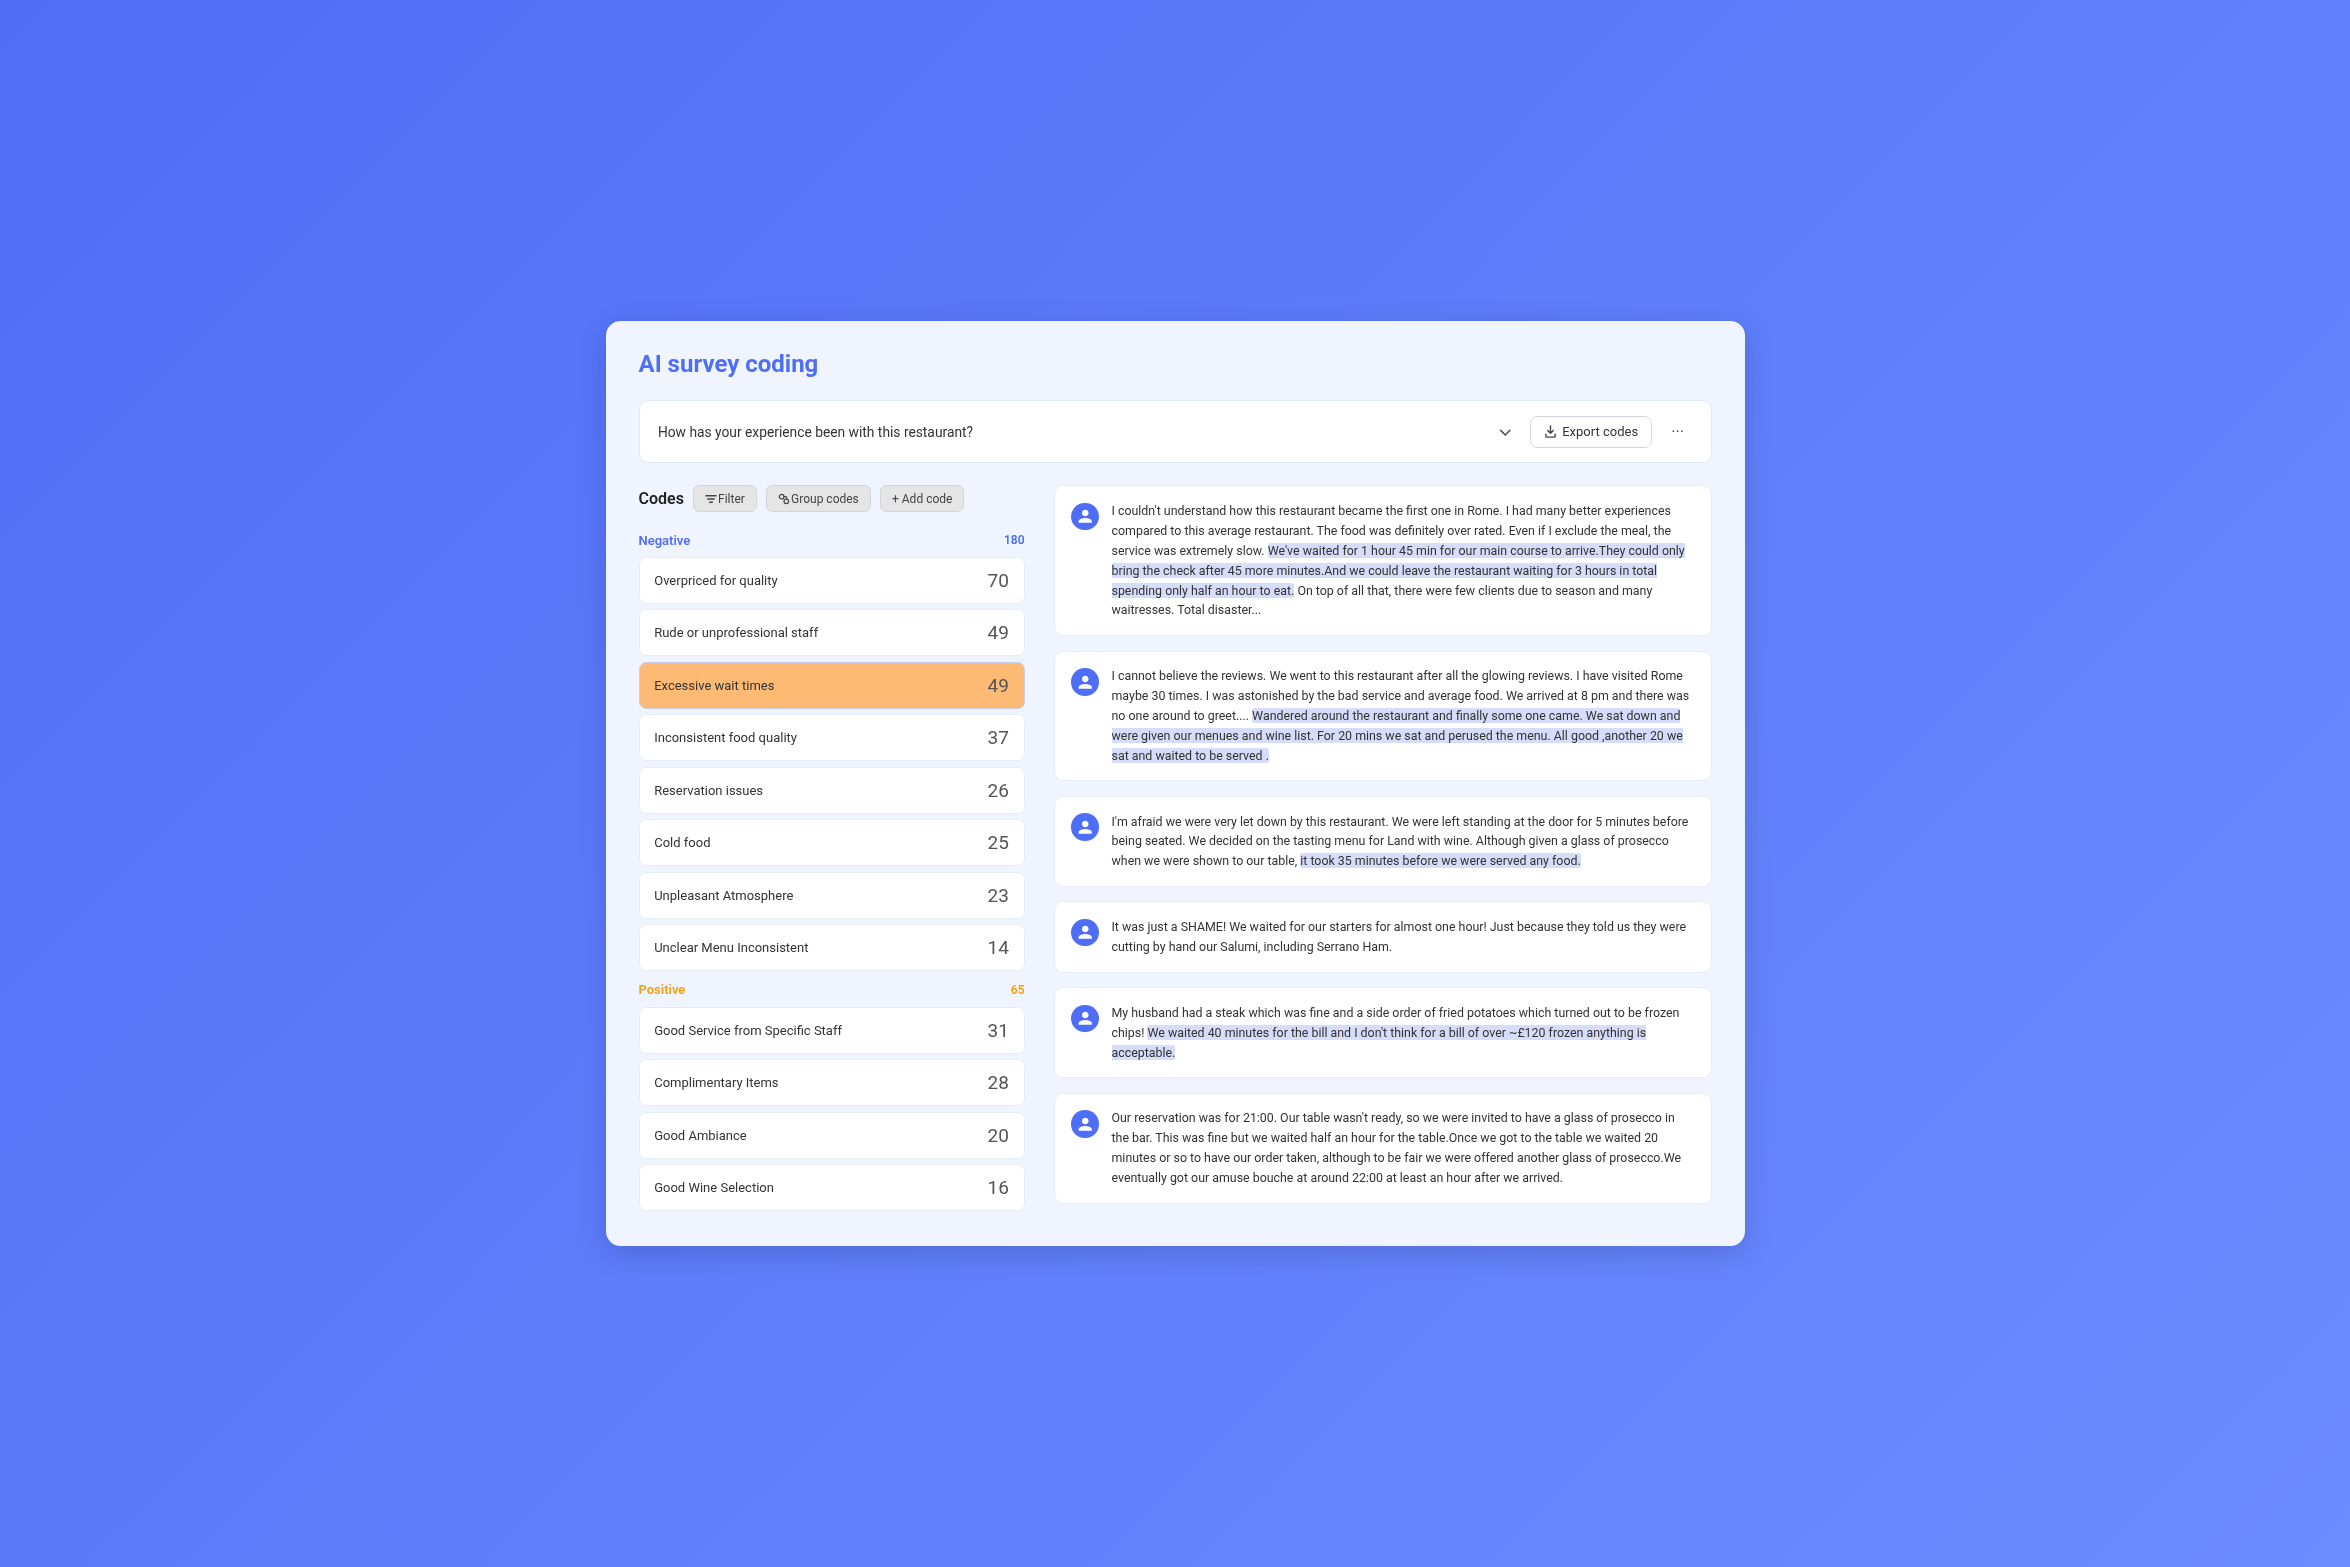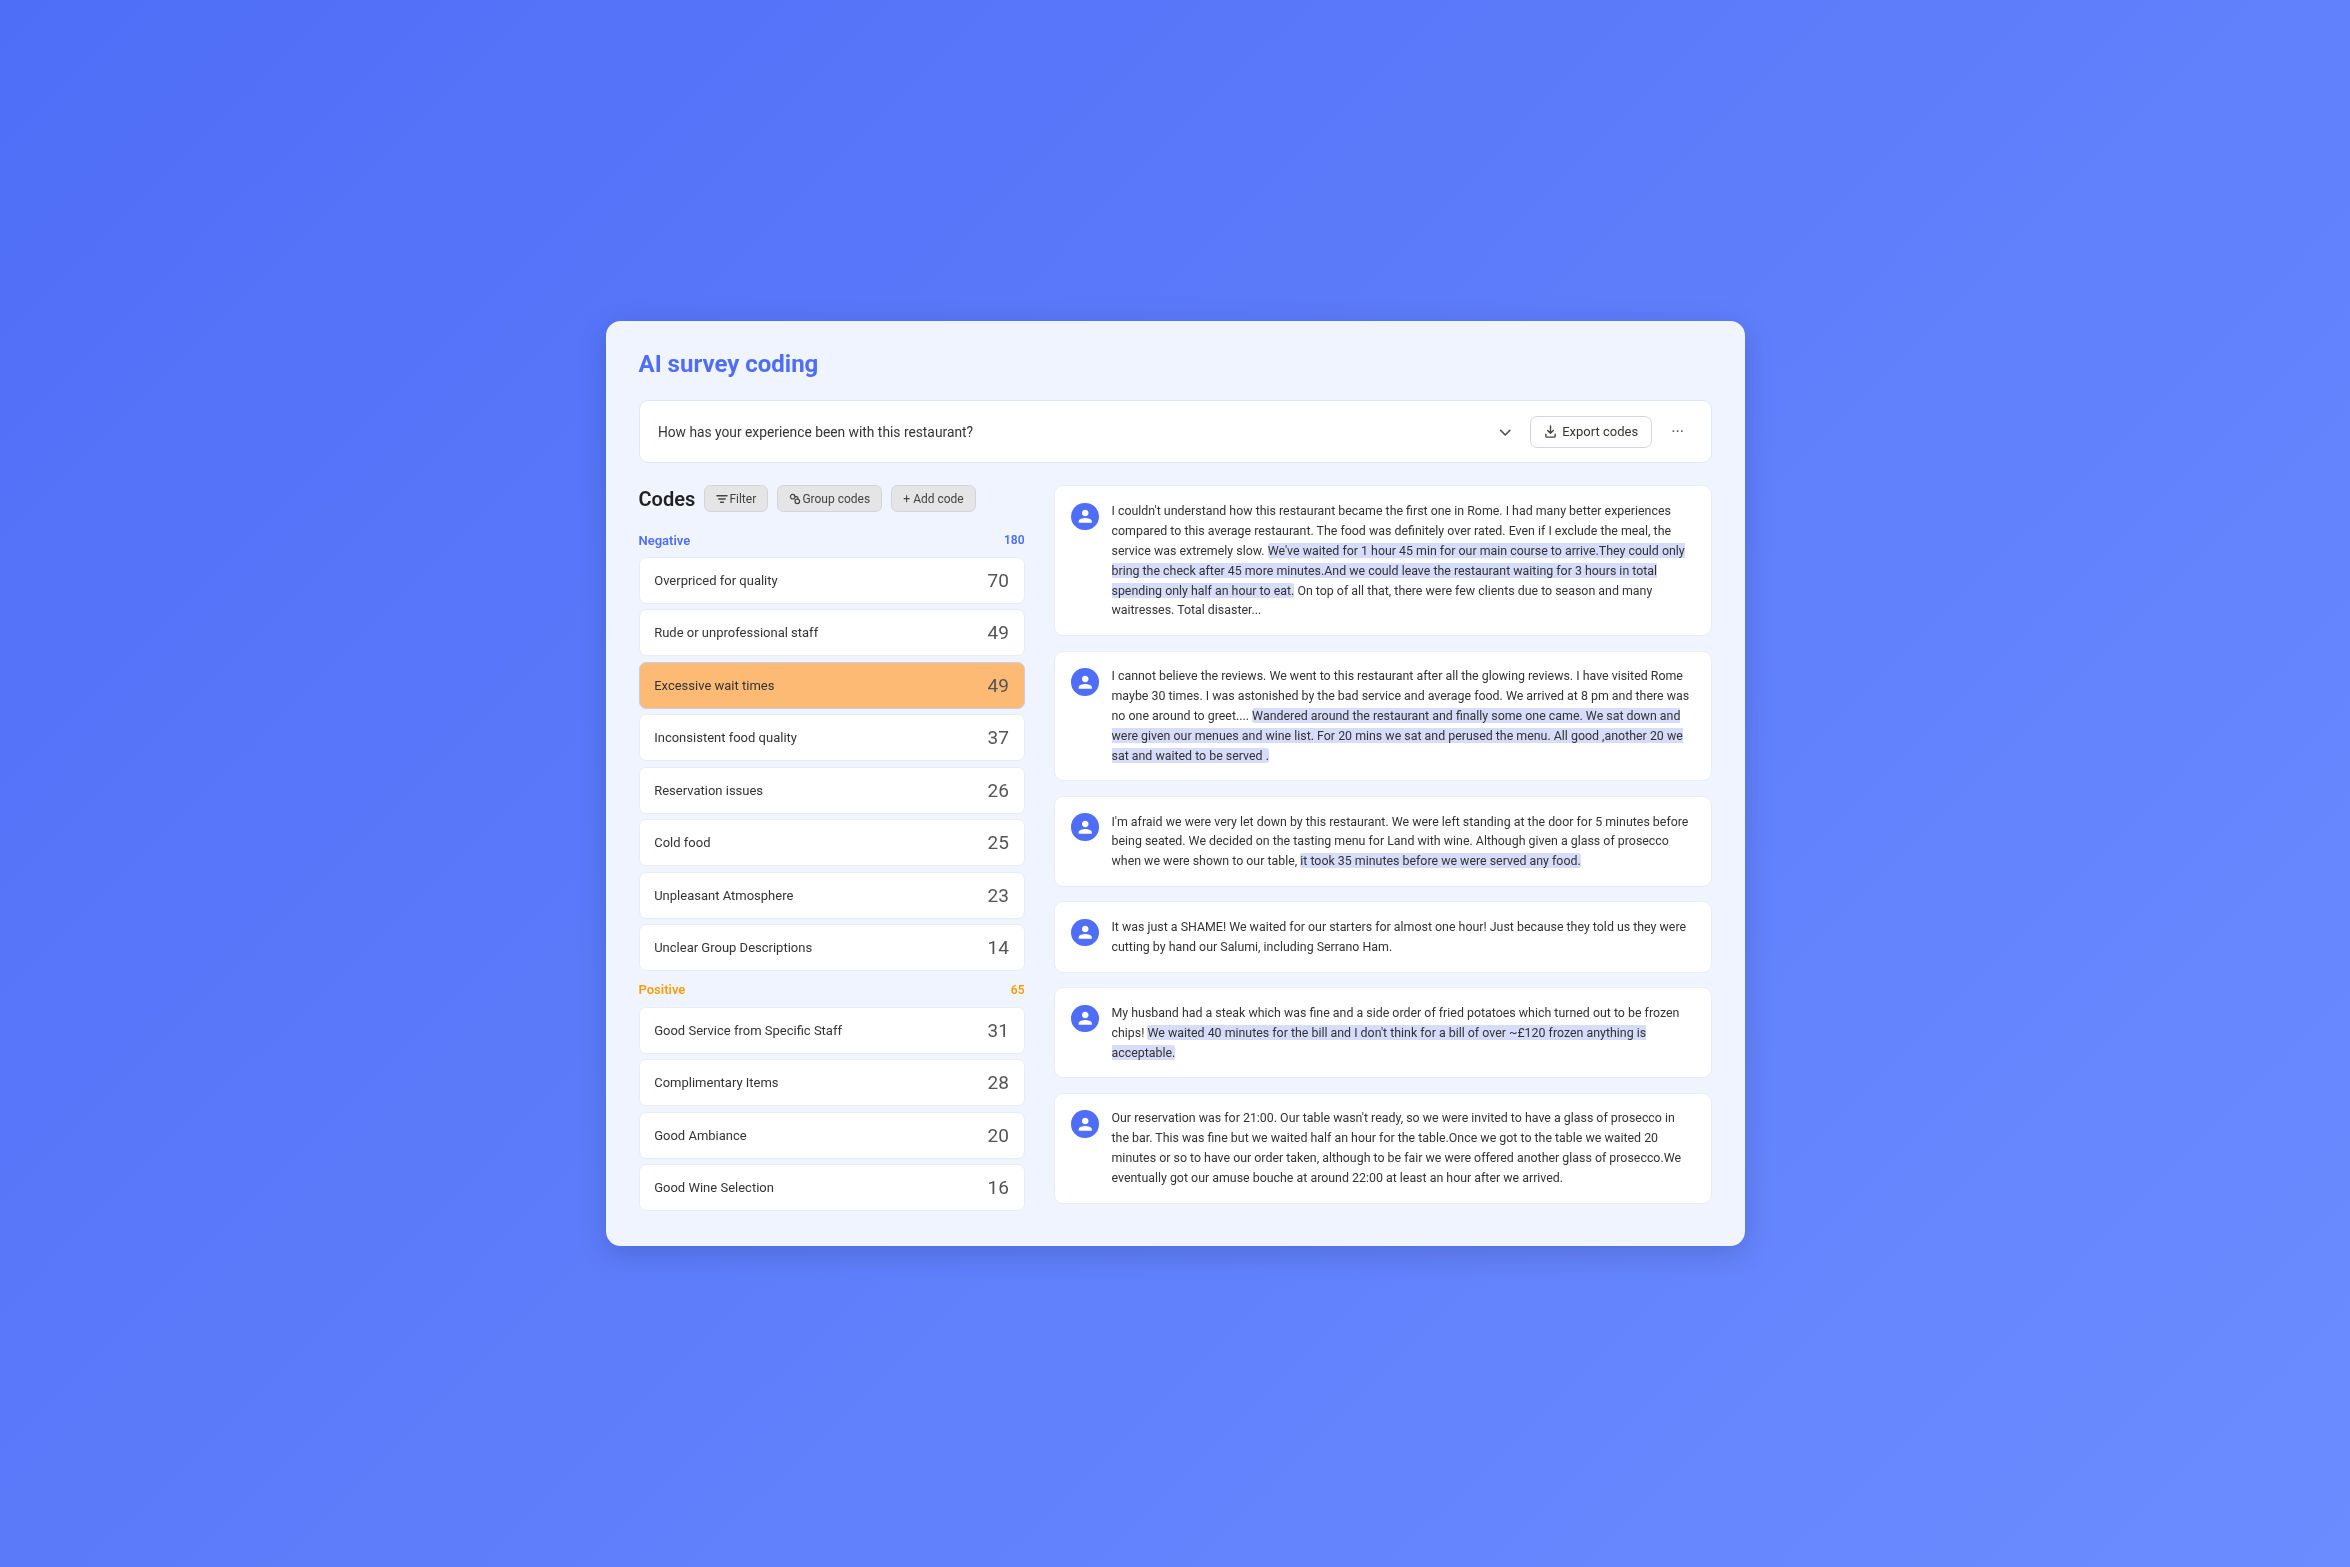--- a/index.html
+++ b/index.html
@@ -101,21 +101,21 @@
     }
 
     .codes-header {
       display: flex;
       align-items: center;
       gap: 9.2px;
       margin-bottom: 14.7px;
     }
 
     .codes-title {
-      font-size: 20px;
+      font-size: 16px;
       font-weight: 600;
       color: #222;
     }
 
     .toolbar-btn {
       display: flex;
       align-items: center;
       gap: 1px;
       border: 0.9px solid #d1d5db;
       border-radius: 6.4px;
@@ -313,21 +313,21 @@
     </div>
           <div class="code-item">
       <span class="code-name">Cold food</span>
       <span class="code-count">25</span>
     </div>
           <div class="code-item">
       <span class="code-name">Unpleasant Atmosphere</span>
       <span class="code-count">23</span>
     </div>
           <div class="code-item">
-      <span class="code-name">Unclear Group Descriptions</span>
+      <span class="code-name">Unclear Menu Inconsistent</span>
       <span class="code-count">14</span>
     </div>
           <div class="category-header">
     <span class="category-label positive">Positive</span>
     <span class="category-count positive">65</span>
   </div>
           <div class="code-item">
       <span class="code-name">Good Service from Specific Staff</span>
       <span class="code-count">31</span>
     </div>

